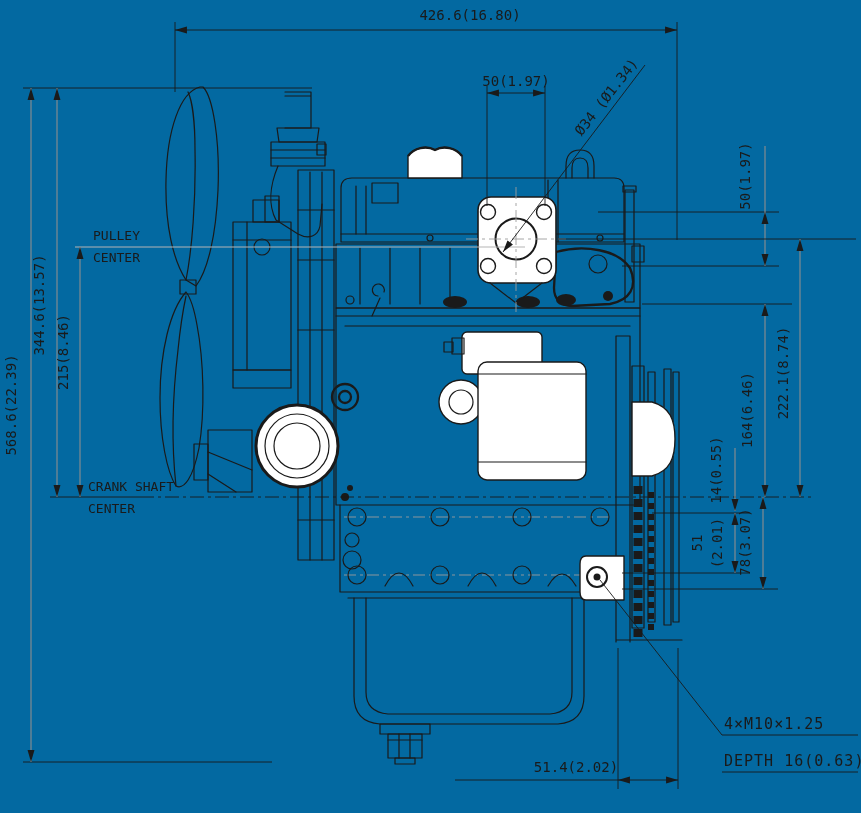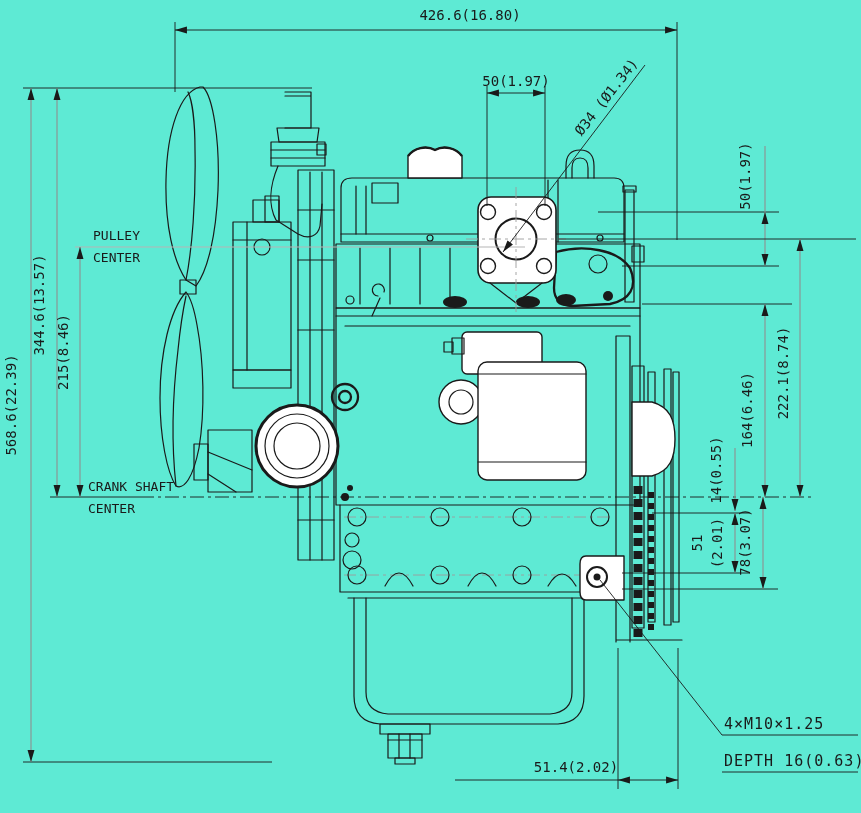--- a/index.html
+++ b/index.html
@@ -1,16 +1,16 @@
 <!DOCTYPE html>
 <html><head>
 <meta charset="utf-8">
 <style>
   html,body{margin:0;padding:0;background:#ffffff;}
-  .canvas{position:relative;width:861px;height:813px;background:#5eead4;overflow:hidden;}
+  .canvas{position:relative;width:861px;height:813px;background:#0369a1;overflow:hidden;}
   svg{display:block;}
   svg text{fill:#1a1a1a;font-family:"DejaVu Sans Mono","Liberation Mono",monospace;}
   .t14{font-size:14px;}
   .t13{font-size:13px;}
   .t15{font-size:15px;letter-spacing:1px;}
   .tm{text-anchor:middle;}
   .ln{stroke:#1a1a1a;stroke-width:1.2;fill:none;stroke-linejoin:round;stroke-linecap:round;}
   .hv{stroke:#1a1a1a;stroke-width:2.3;fill:none;stroke-linejoin:round;}
   .wf{fill:#ffffff;stroke:#1a1a1a;stroke-width:1.4;stroke-linejoin:round;}
   .dk{fill:#1a1a1a;stroke:none;}

